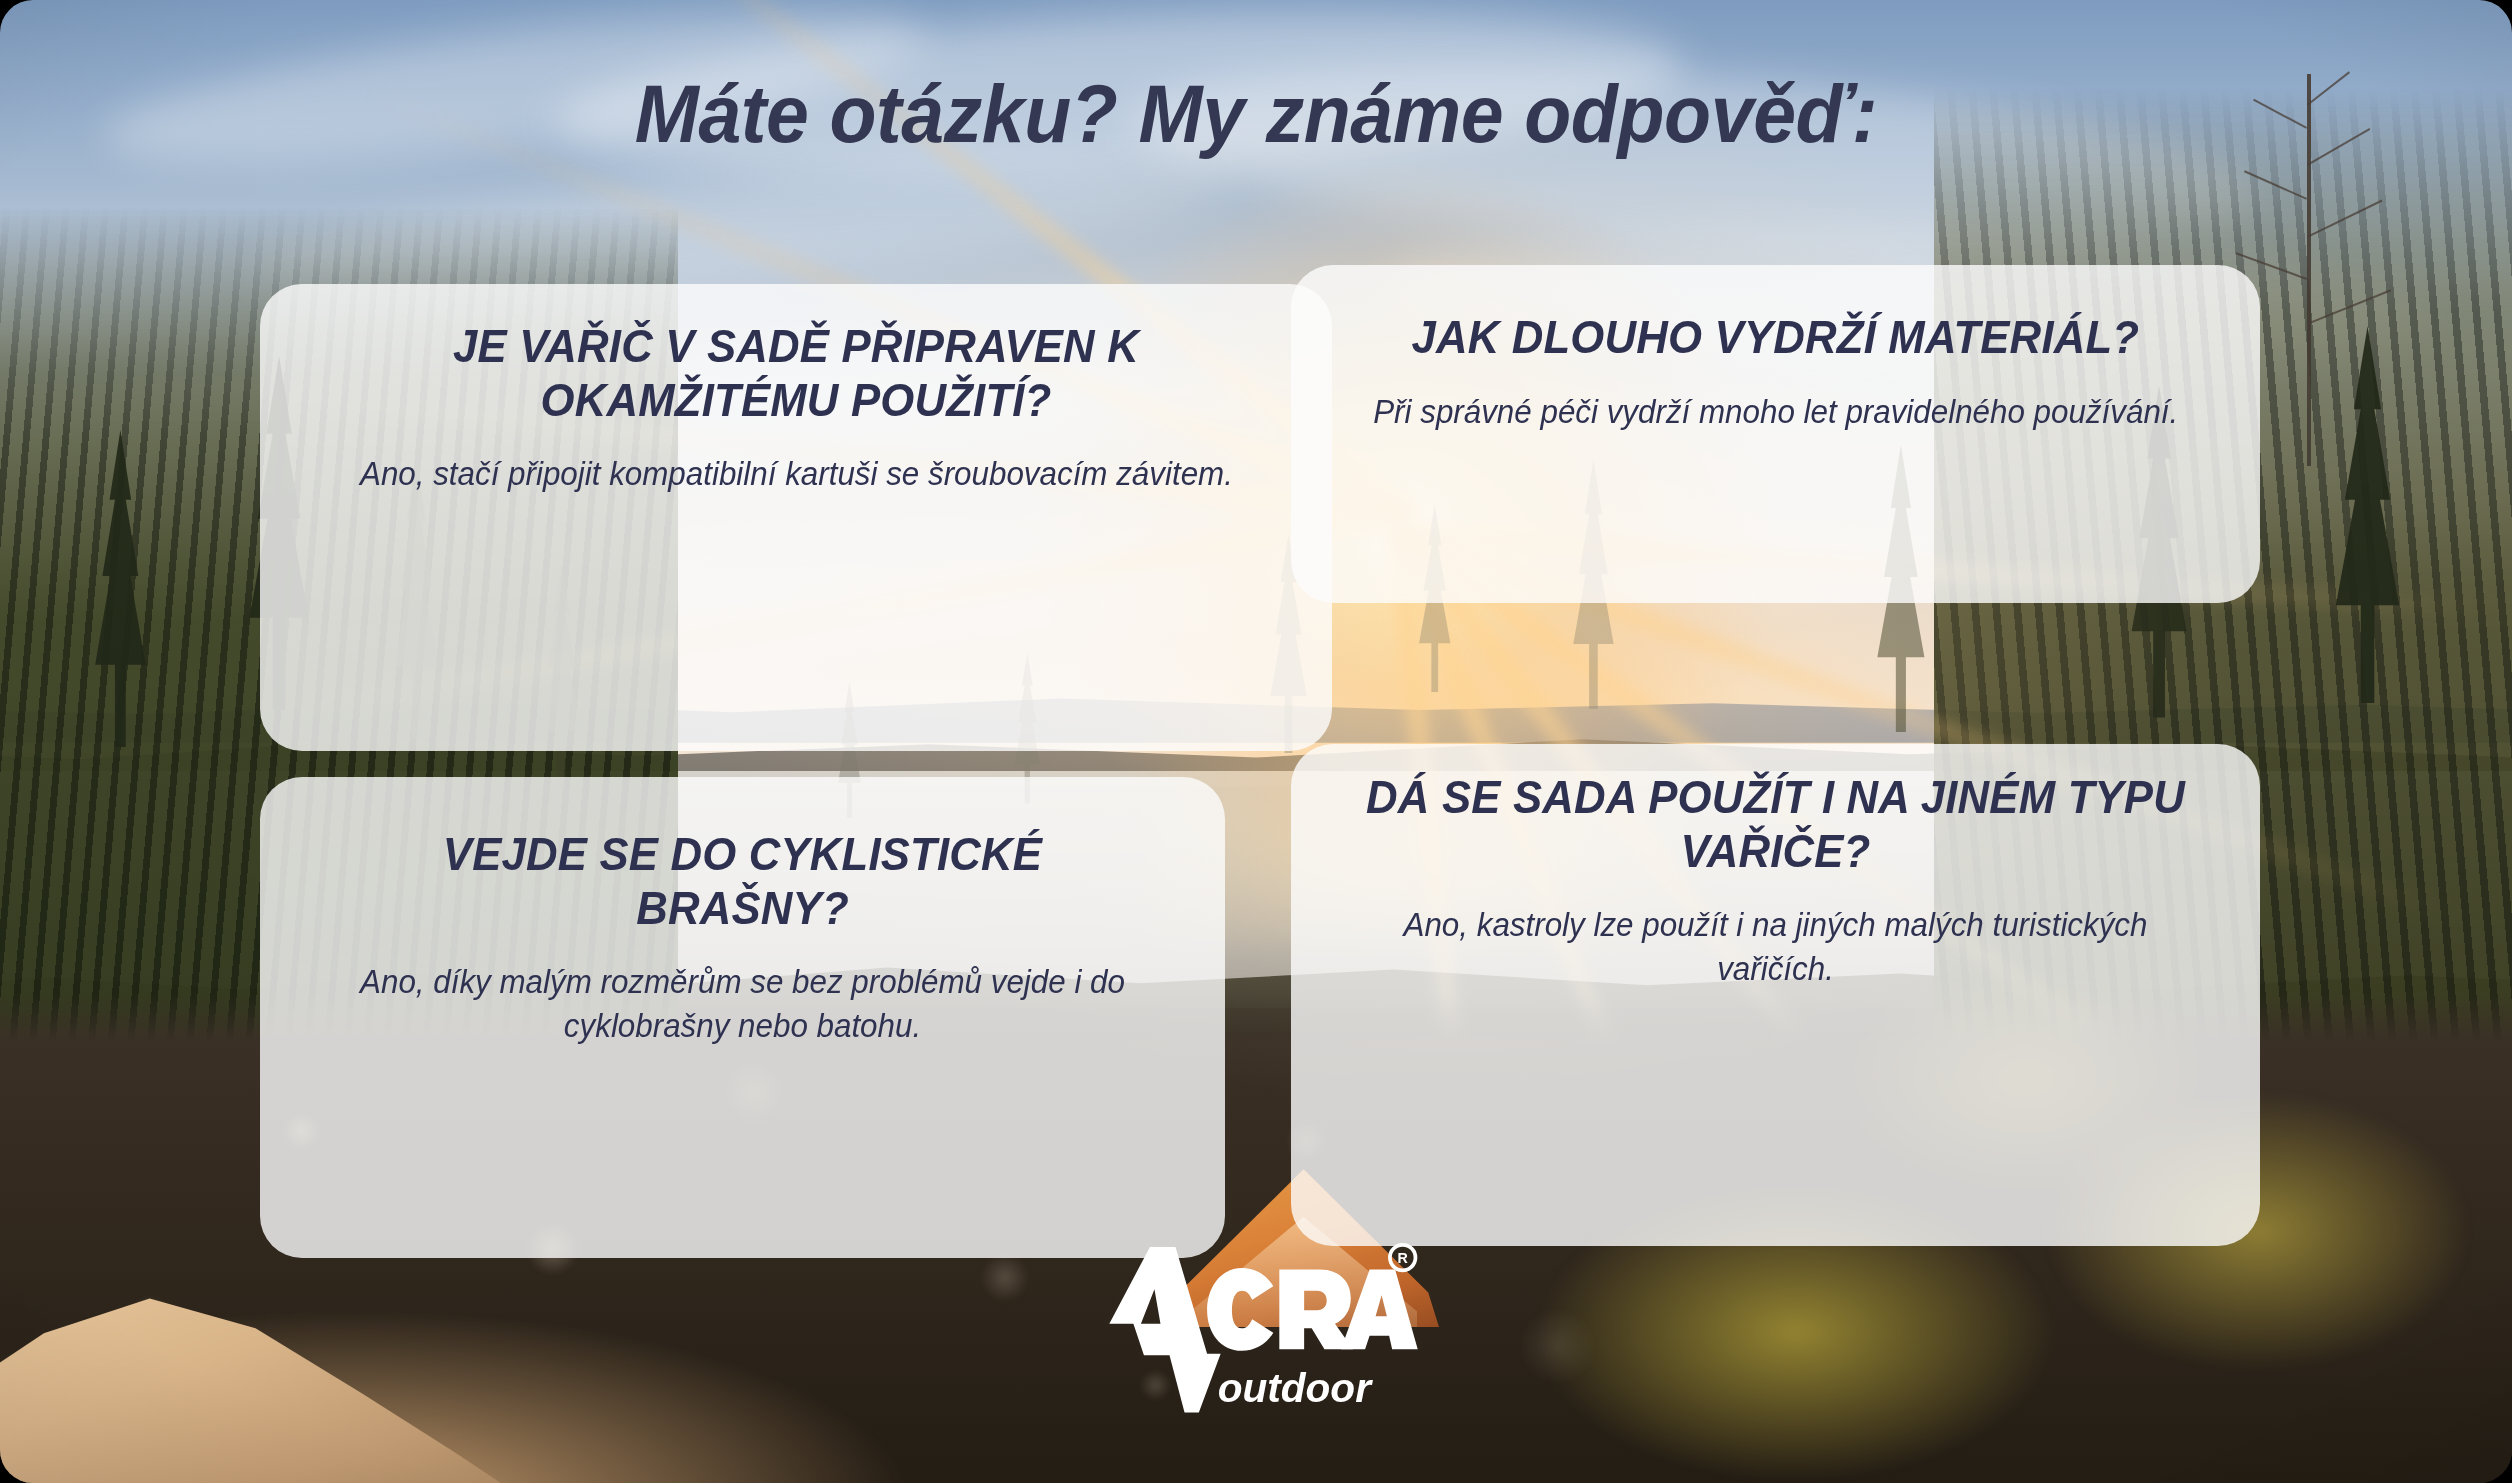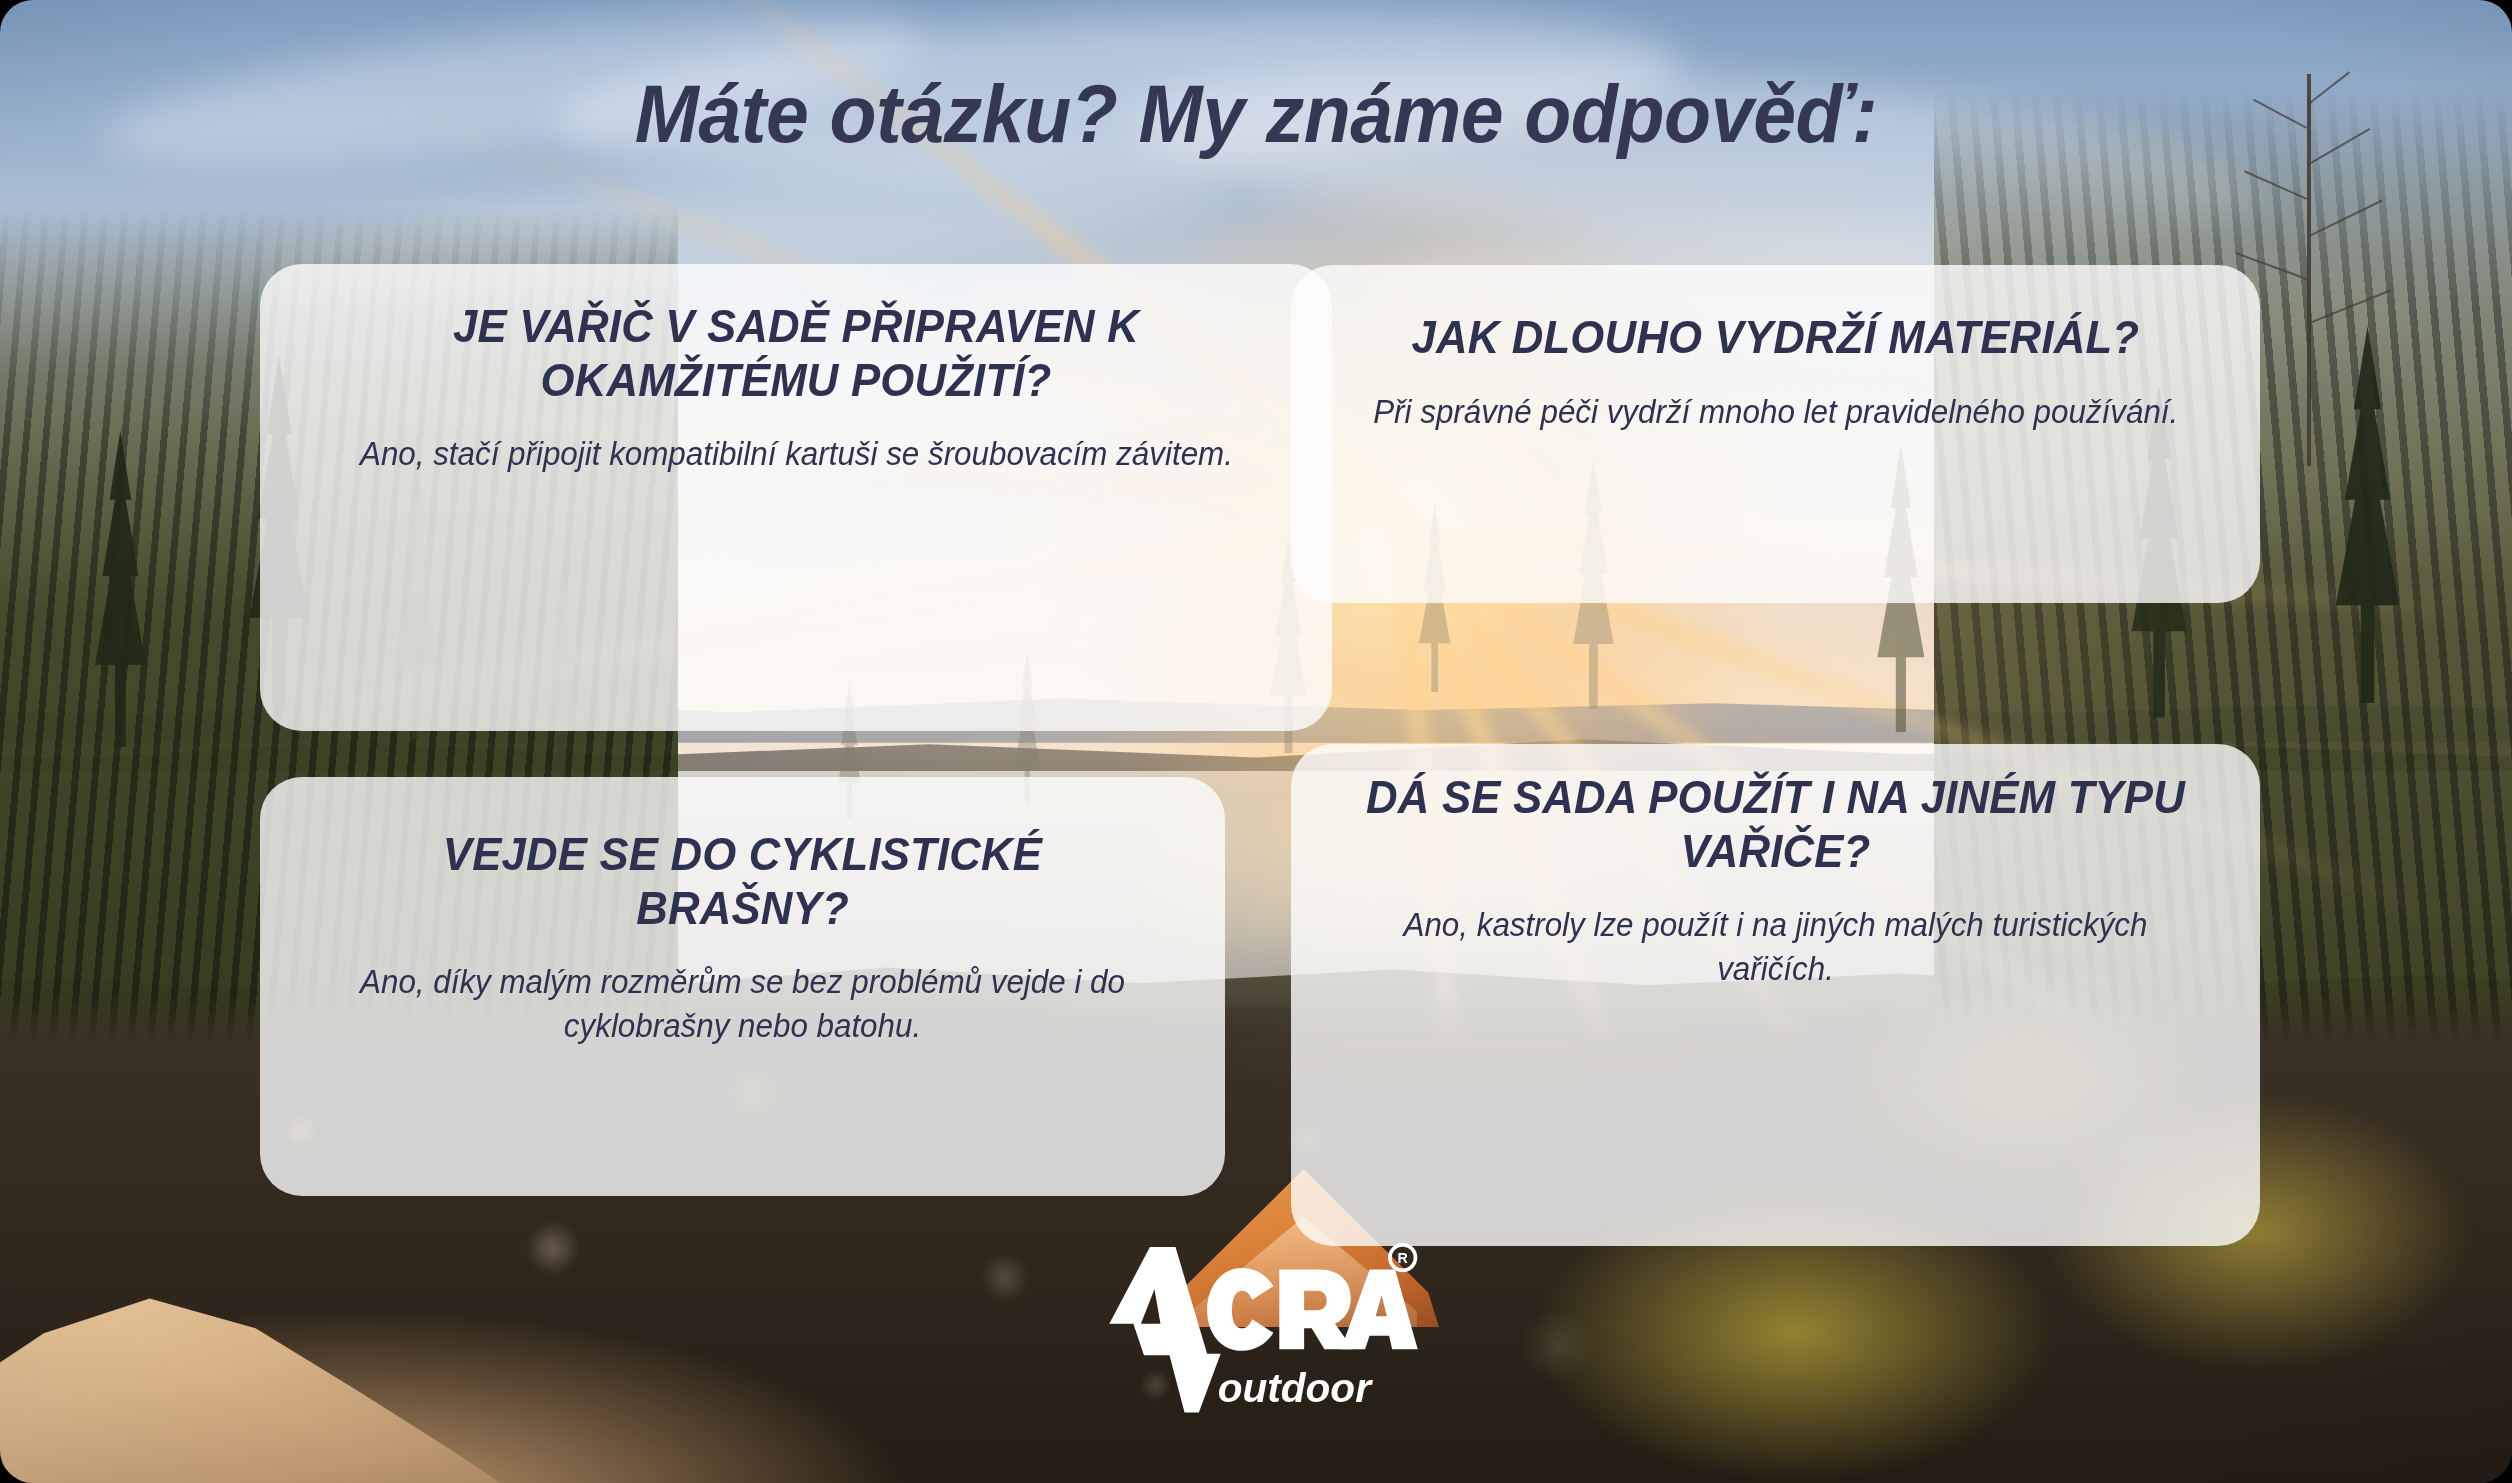--- a/index.html
+++ b/index.html
@@ -245,23 +245,23 @@
     position: absolute;
     border-radius: 42px;
     background: rgba(252,252,253,0.80);
     padding: 35px 44px 39px;
     display: flex;
     flex-direction: column;
     align-items: center;
     justify-content: flex-start;
   }
   
-  #card-0 { left: 260px;  top: 264px;  width: 1072px; height: 467px; }
+  #card-0 { left: 260px;  top: 284px;  width: 1072px; height: 467px; }
   #card-1 { left: 1291px; top: 265px;  width: 969px; height: 338px; padding-top: 45px; }
-  #card-2 { left: 260px;  top: 777px; width: 965px; height: 419px; padding-top: 50px; }
+  #card-2 { left: 260px;  top: 777px; width: 965px; height: 481px; padding-top: 50px; }
   #card-3 { left: 1291px; top: 733px;  width: 969px; height: 502px; padding-top: 26px; margin-top: 11px; }
 
   .q {
     font-size: 47px;
     font-weight: 700;
     font-style: italic;
     text-transform: uppercase;
     color: #2e3250;
     text-align: center;
     line-height: 1.14;

